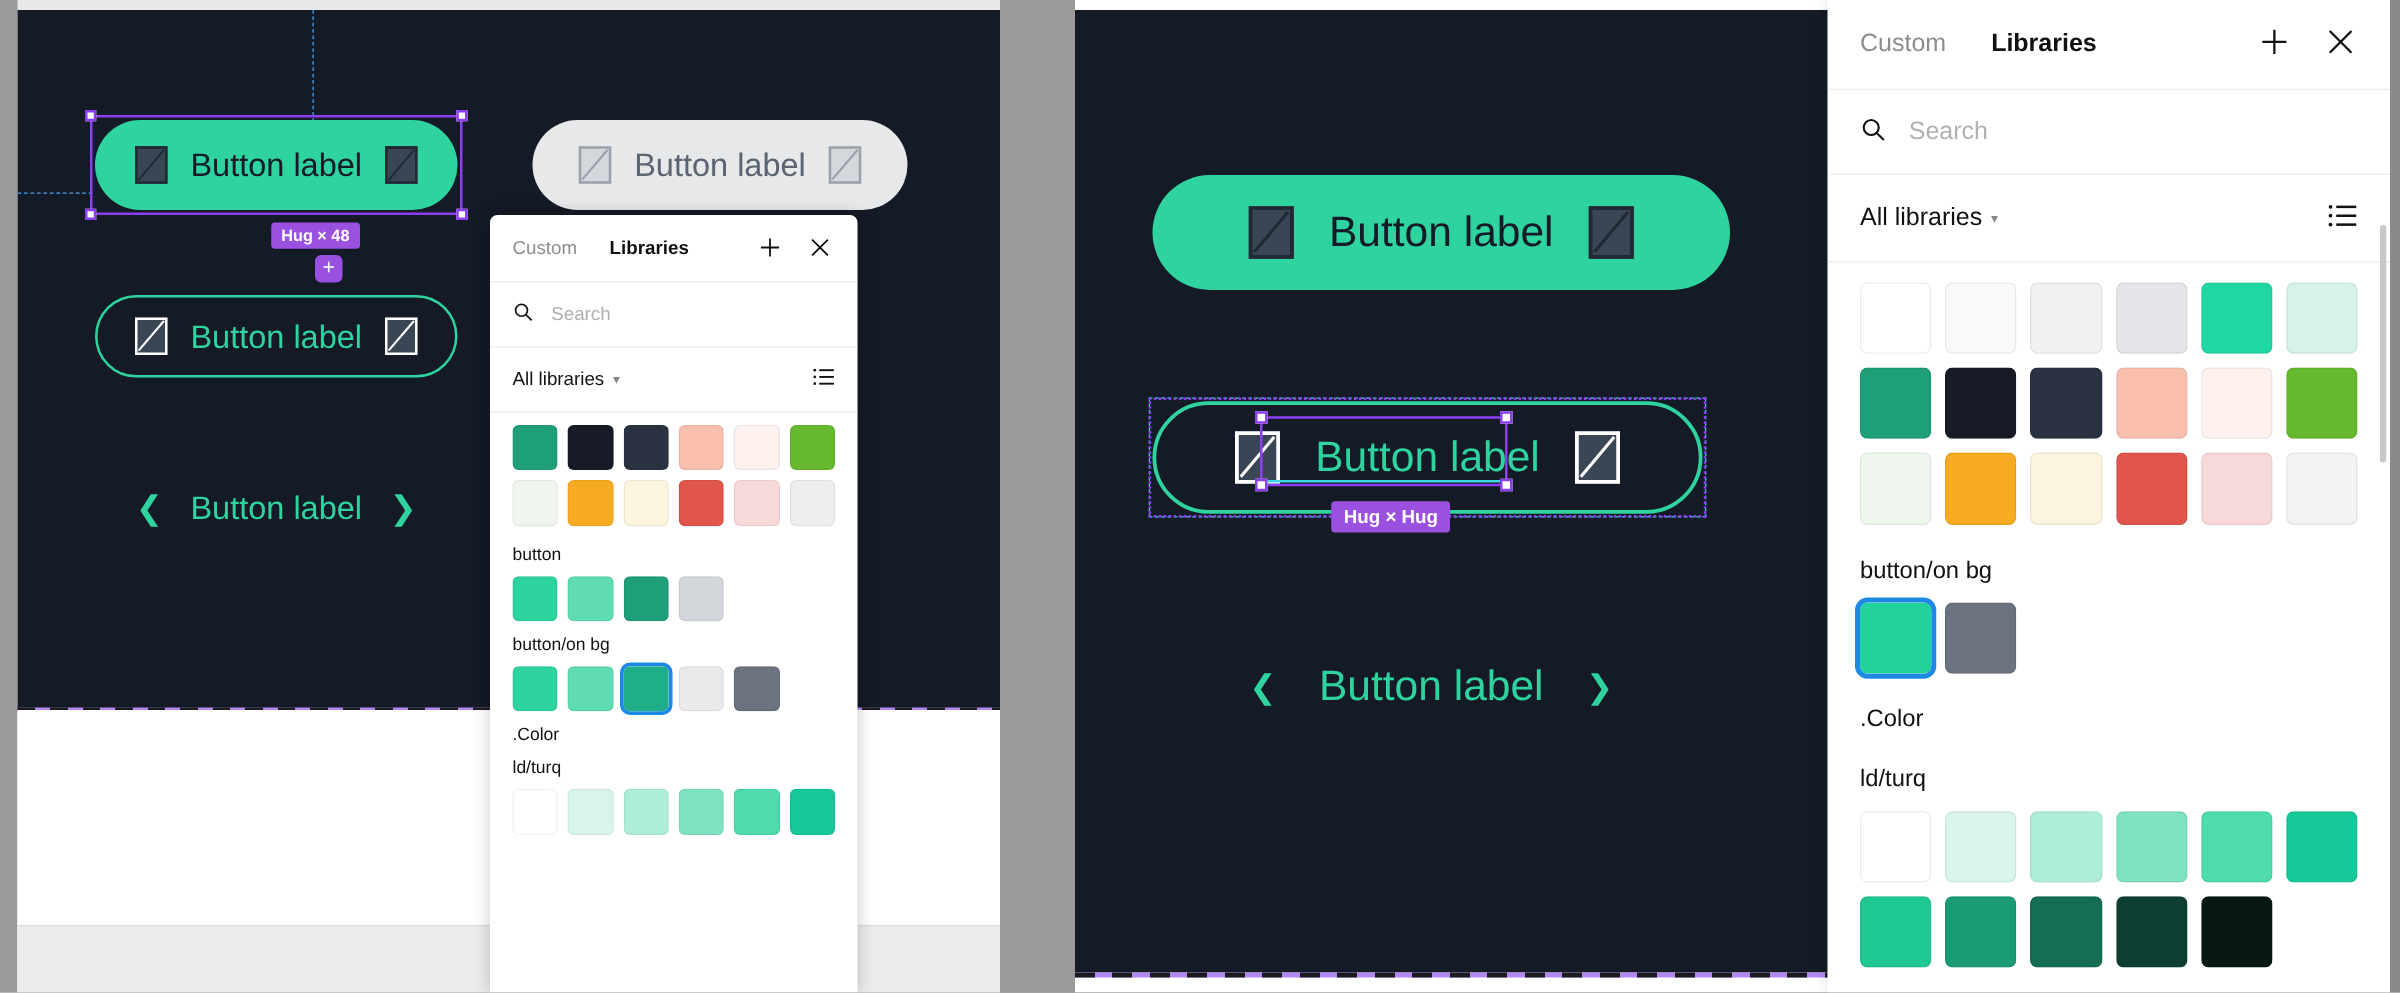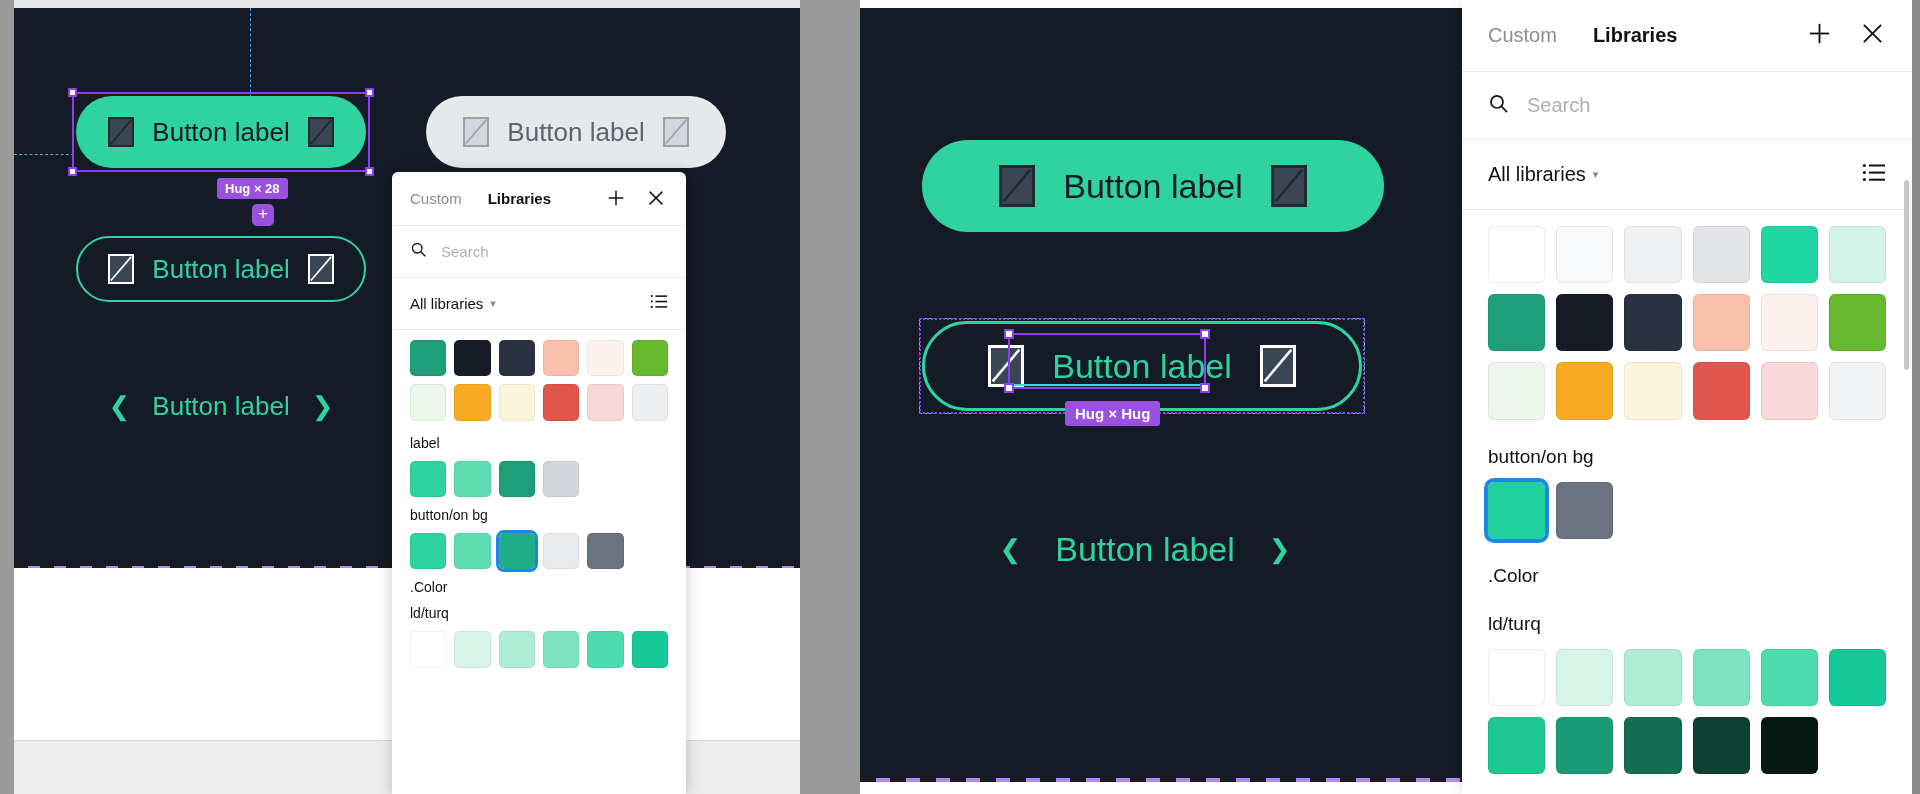--- a/index.html
+++ b/index.html
@@ -316,21 +316,21 @@
               <line x1="1" y1="29" x2="25" y2="1" stroke="#202934" stroke-width="2"></line>
             </svg>
         </span>
       </div>
       <div class="sel-frame">
         <span class="sel-handle sh-tl"></span>
         <span class="sel-handle sh-tr"></span>
         <span class="sel-handle sh-bl"></span>
         <span class="sel-handle sh-br"></span>
       </div>
-      <div class="badge-hug">Hug × 28</div>
+      <div class="badge-hug">Hug × 48</div>
       <div class="badge-plus">+</div>
 
       <div class="btn-pill btn-outline">
         <span class="icon-box-light">
           <svg viewBox="0 0 26 30" preserveAspectRatio="none">
               <line x1="1" y1="29" x2="25" y2="1" stroke="#ffffff" stroke-width="2"></line>
             </svg>
         </span>
         <span>Button label</span>
         <span class="icon-box-light">
@@ -419,21 +419,21 @@
             <div class="sw" style="background: rgb(253, 242, 238);"></div>
             <div class="sw" style="background: rgb(102, 185, 46);"></div>
             <div class="sw" style="background: rgb(238, 246, 238);"></div>
             <div class="sw" style="background: rgb(246, 171, 34);"></div>
             <div class="sw" style="background: rgb(252, 245, 221);"></div>
             <div class="sw" style="background: rgb(224, 86, 77);"></div>
             <div class="sw" style="background: rgb(248, 217, 218);"></div>
             <div class="sw" style="background: rgb(236, 238, 240);"></div>
           </div>
         <div id="pp-groups">
-            <div class="grp-label">label</div>
+            <div class="grp-label">button</div>
             <div class="sw-grid-row">
               <div class="sw" style="background: rgb(47, 211, 159);"></div>
               <div class="sw" style="background: rgb(95, 220, 176);"></div>
               <div class="sw" style="background: rgb(31, 158, 122);"></div>
               <div class="sw" style="background: rgb(211, 214, 218);"></div>
             </div>
             <div class="grp-label">button/on bg</div>
             <div class="sw-grid-row">
               <div class="sw" style="background: rgb(47, 211, 159);"></div>
               <div class="sw" style="background: rgb(95, 220, 176);"></div>

